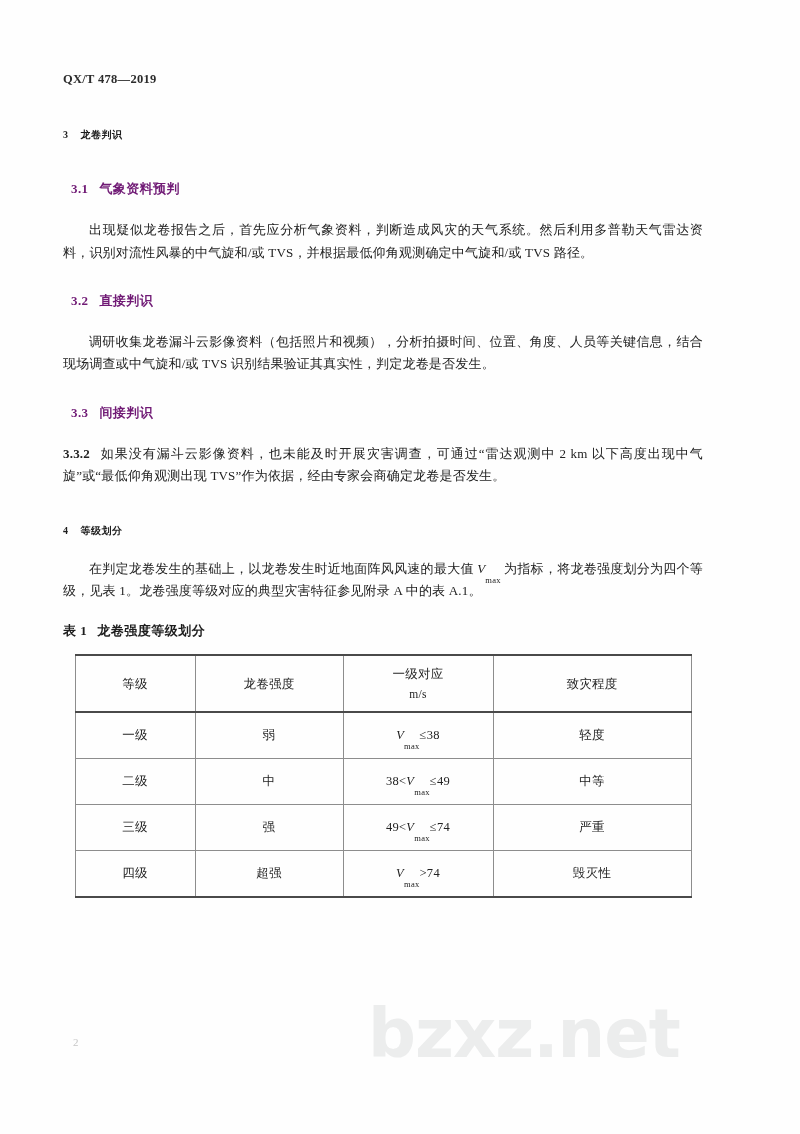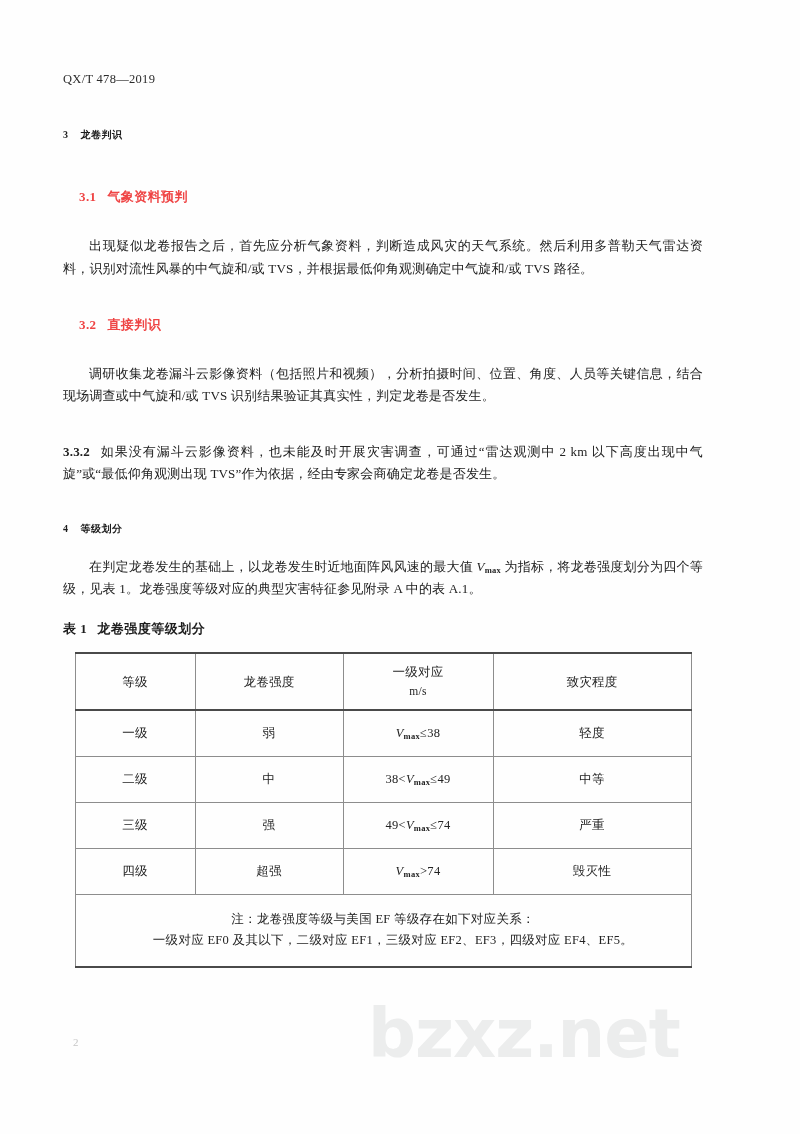--- a/index.html
+++ b/index.html
@@ -19,21 +19,21 @@
     overflow: hidden;
     box-sizing: border-box;
   }
 
   
   .running-header {
     position: absolute;
     top: 72px;
     left: 63px;
     font-family: "Liberation Serif", "DejaVu Serif", serif;
-    font-weight: normal;
+    font-weight: bold;
     font-size: 12.5px;
     letter-spacing: 0.3px;
     color: #2b2b2b;
   }
 
   
   .content {
     position: absolute;
     top: 128px;
     left: 63px;
@@ -44,24 +44,24 @@
     margin: 0 0 0 0;
     font-size: 10px;
     font-weight: bold;
     color: #1d1d1d;
     letter-spacing: 0.5px;
     line-height: 1.4;
   }
   h2.clause .num { margin-right: 12px; }
 
   h3.subclause {
-    margin: 16px;
+    margin: 8px;
     font-size: 13px;
     font-weight: bold;
-    color: #ef4444;
+    color: #701a75;
     letter-spacing: 0.4px;
     line-height: 1.4;
   }
   h3.subclause .num { margin-right: 11px; }
 
   p.body {
     margin: 0;
     font-size: 13px;
     line-height: 1.72;
     text-align: justify;
@@ -139,22 +139,21 @@
     margin-top: 2px;
   }
   .vmax {
     font-family: "Liberation Serif", "DejaVu Serif", serif;
   }
   .vmax i { font-style: italic; }
   .vmax sub {
     font-size: 8.5px;
     vertical-align: baseline;
     position: relative;
-    top: 2px;
-    font-weight: bold;
+    top: 10px;
   }
 
   td.note-cell {
     text-align: left;
     padding: 9px 12px 11px 12px;
     border-top: 2px solid #4a4a4a;
     border-bottom: 2px solid #4a4a4a;
     line-height: 1.7;
     font-size: 11.5px;
   }
@@ -212,20 +211,23 @@
     <h3 class="subclause">
       <span class="num">3.2</span><span>直接判识</span>
     </h3>
 
     <div class="sp-s"></div>
 
     <p class="body indent">调研收集龙卷漏斗云影像资料（包括照片和视频），分析拍摄时间、位置、角度、人员等关键信息，结合现场调查或中气旋和/或 TVS 识别结果验证其真实性，判定龙卷是否发生。</p>
 
     <div class="sp-m"></div>
 
+    <h3 class="subclause">
+      <span class="num">3.3</span><span>间接判识</span>
+    </h3>
 
     <div class="sp-s"></div>
 
 
     <p class="numbered">
       <span class="pnum">3.3.2</span><span>如果没有漏斗云影像资料，也未能及时开展灾害调查，可通过“雷达观测中 2 km 以下高度出现中气旋”或“最低仰角观测出现 TVS”作为依据，经由专家会商确定龙卷是否发生。</span>
     </p>
 
     <div class="sp-xl"></div>
 
@@ -285,26 +287,20 @@
           <td>强</td>
           <td class="vmax">49&lt;<i>V</i><sub>max</sub>≤74</td>
           <td>严重</td>
         </tr>
         <tr>
           <td>四级</td>
           <td>超强</td>
           <td class="vmax"><i>V</i><sub>max</sub>&gt;74</td>
           <td>毁灭性</td>
         </tr>
-        <tr>
-          <td class="note-cell" colspan="4">
-            <span class="note-line-1">注：龙卷强度等级与美国 EF 等级存在如下对应关系：</span>
-            <span class="note-line-2">一级对应 EF0 及其以下，二级对应 EF1，三级对应 EF2、EF3，四级对应 EF4、EF5。</span>
-          </td>
-        </tr>
       </tbody>
     </table>
 
   </div>
 
   <div class="watermark">bzxz.net</div>
 
   <div class="folio">2</div>
 
 </div>

